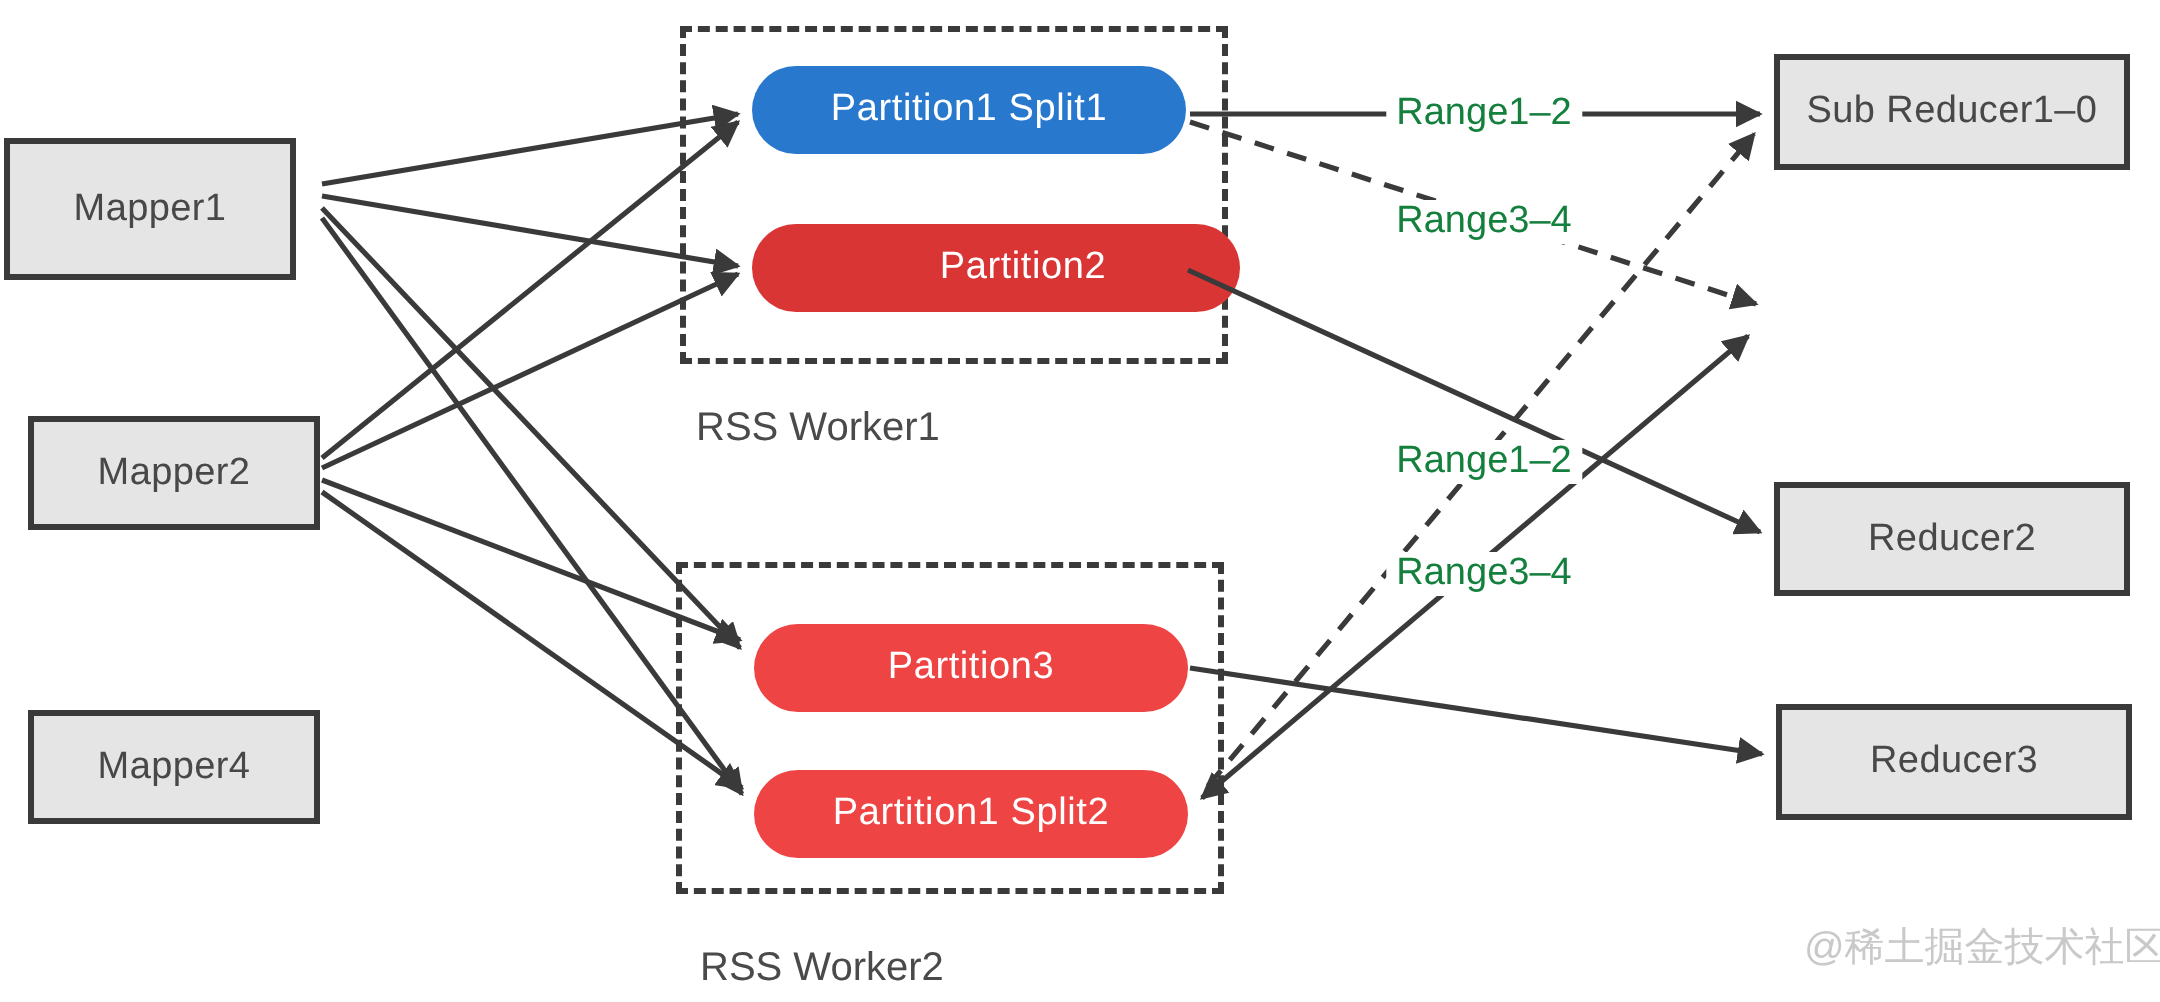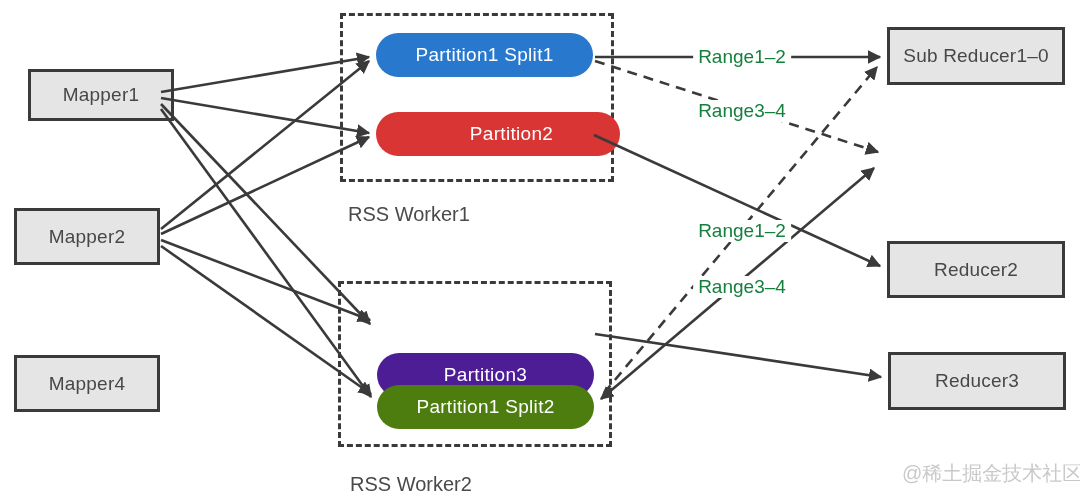--- a/index.html
+++ b/index.html
@@ -19,21 +19,21 @@
     position:absolute; width:217px; height:44px; display:flex; align-items:center;
     justify-content:center; color:#ffffff; font-size:19px; letter-spacing:0.3px;border-radius:22px;
   }
   .wlabel { position:absolute; font-size:20px; color:#4a4a4a; white-space:nowrap; }
   .chip {
     position:absolute; transform:translate(-50%,-50%); background:#ffffff;
     padding:0 5px; font-size:19px; color:#15803d; white-space:nowrap; z-index:5;
   }
   .watermark { position:absolute; font-size:20px; color:#c9c9c9; white-space:nowrap; }
   svg.lines { position:absolute; left:0; top:0; z-index:4; pointer-events:none; }
-  .mapper1 { left:28px; top:69px;  width:146px; height:52px;justify-content:center; }
+  .mapper1 { left:2px; top:69px;  width:146px; height:71px;justify-content:center; }
   .mapper2 { left:14px; top:208px; width:146px; height:57px; }
   .mapper4 { left:14px; top:355px; width:146px; height:57px; }
   .worker1 { left:340px; top:13px;  width:274px; height:169px; }
   .worker2 { left:338px; top:281px; width:274px; height:166px; }
   .split1     { left:33px; top:17px; }
   .partition2 { left:33px; top:96px;padding-left:27px; }
   .partition3 { left:36px; top:28px; }
   .split2     { left:36px; top:101px; }
   .subreducer10 { left:887px; top:27px;  width:178px; height:58px; }
   .subreducer11 { left:887px; top:131px; width:178px; height:57px; }
@@ -66,24 +66,24 @@
     <div class="bar split1" style="background: rgb(40, 120, 206);">
       <span>Partition1 Split1</span>
     </div>
     <div class="bar partition2" style="background: rgb(217, 53, 52);">
       <span>Partition2</span>
     </div>
   </div>
   <div class="wlabel wlabel1">RSS Worker1</div>
 
   <div class="worker worker2">
-    <div class="bar partition3" style="background: #4c1d95; margin-top: 41px;">
+    <div class="bar partition3" style="background: #ef4444;">
       <span>Partition3</span>
     </div>
-    <div class="bar split2" style="background: #4d7c0f; align-items: center;">
+    <div class="bar split2" style="background: #ef4444; align-items: center;">
       <span>Partition1 Split2</span>
     </div>
   </div>
   <div class="wlabel wlabel2">RSS Worker2</div>
 
   <div class="node subreducer10">
     <span>Sub Reducer1–0</span>
   </div>
   <div class="node reducer2">
     <span>Reducer2</span>

